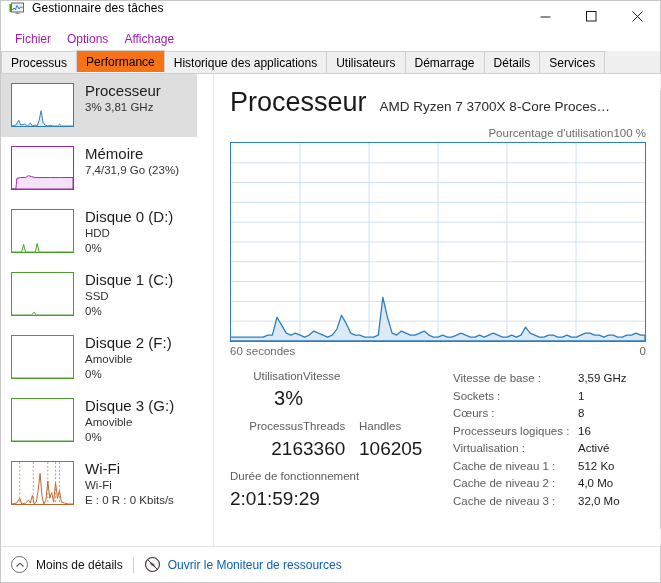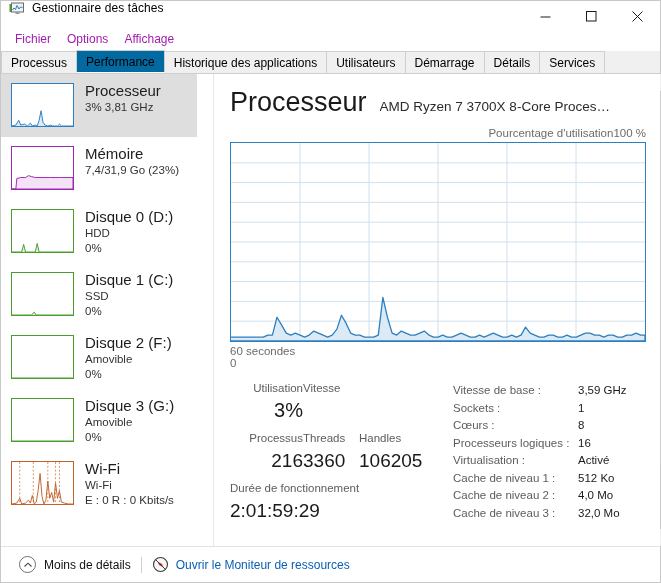--- a/index.html
+++ b/index.html
@@ -60,21 +60,21 @@
     font-size: 12px; color: #000;
     padding: 4px 9px 4px 9px; height: 22px;
     display: flex; align-items: center;
     background: #f0f0f0;
     border: 1px solid #cfcfcf;
     border-bottom: none;
     margin-right: -1px;
     cursor: default;
   }
   .tab.active {
-    background: #0369a1;
+    background: #f97316;
     height: 23px;
     position: relative; z-index: 3;
     border-bottom: 1px solid #ffffff;
   }
 
   
   .sidebar {
     position: absolute; top: 73px; left: 0; width: 196px; bottom: 36px;
     background: #ffffff;
     overflow: hidden;
@@ -136,21 +136,21 @@
     margin-top: 9px; font-size: 11.5px; color: #6b6b6b;
   }
   .graph-box {
     margin-top: 3px; height: 200px;
     border: 1px solid #2d7fc1; background: #ffffff;
     position: relative; overflow: hidden;
   }
   .graph-box svg { display: block; width: 100%; height: 100%; }
   .graph-foot {
     display: flex; justify-content: space-between; align-items: baseline;
-    margin-top: 3px; font-size: 11.5px; color: #6b6b6b; flex-direction: column;
+    margin-top: 3px; font-size: 11.5px; color: #6b6b6b;
   }
 
   
   .stats { display: flex; margin-top: 11px; }
   .stats-left { width: 215px; flex: 0 0 auto; }
   .stats-right { flex: 1 1 auto; padding-left: 8px; padding-top: 2px; }
   .srow { display: flex; }
   .scol { }
   .scol.c1 { width: 73px; text-align: right; }
   .scol.c2 { width: 86px; }
@@ -161,21 +161,21 @@
   .sgroup { margin-bottom: 6px; }
 
   .spec-row { display: flex; line-height: 17.5px; }
   .spec-key { font-size: 11.5px; color: #5d5d5d; width: 125px; white-space: nowrap; }
   .spec-val { font-size: 11.5px; color: #1a1a1a; white-space: nowrap; }
 
   
   .statusbar {
     position: absolute; left: 0; right: 0; bottom: 0; height: 36px;
     background: #ffffff; border-top: 1px solid #e3e3e3;
-    display: flex; align-items: center; padding-left: 18px;
+    display: flex; align-items: center; padding-left: 10px;
   }
   .chev-circle {
     width: 17px; height: 17px; border-radius: 50%;
     border: 1px solid #707070; display: flex; align-items: center;
     justify-content: center; color: #4a4a4a; font-size: 8px;
     margin-right: 8px; flex: 0 0 auto;
   }
   .status-link-dark { font-size: 12px; color: #111; cursor: default; }
   .status-div { width: 1px; height: 16px; background: #d0d0d0; margin: 0 10px; }
   .shield-ico { width: 17px; height: 17px; margin-right: 7px; flex: 0 0 auto; }

